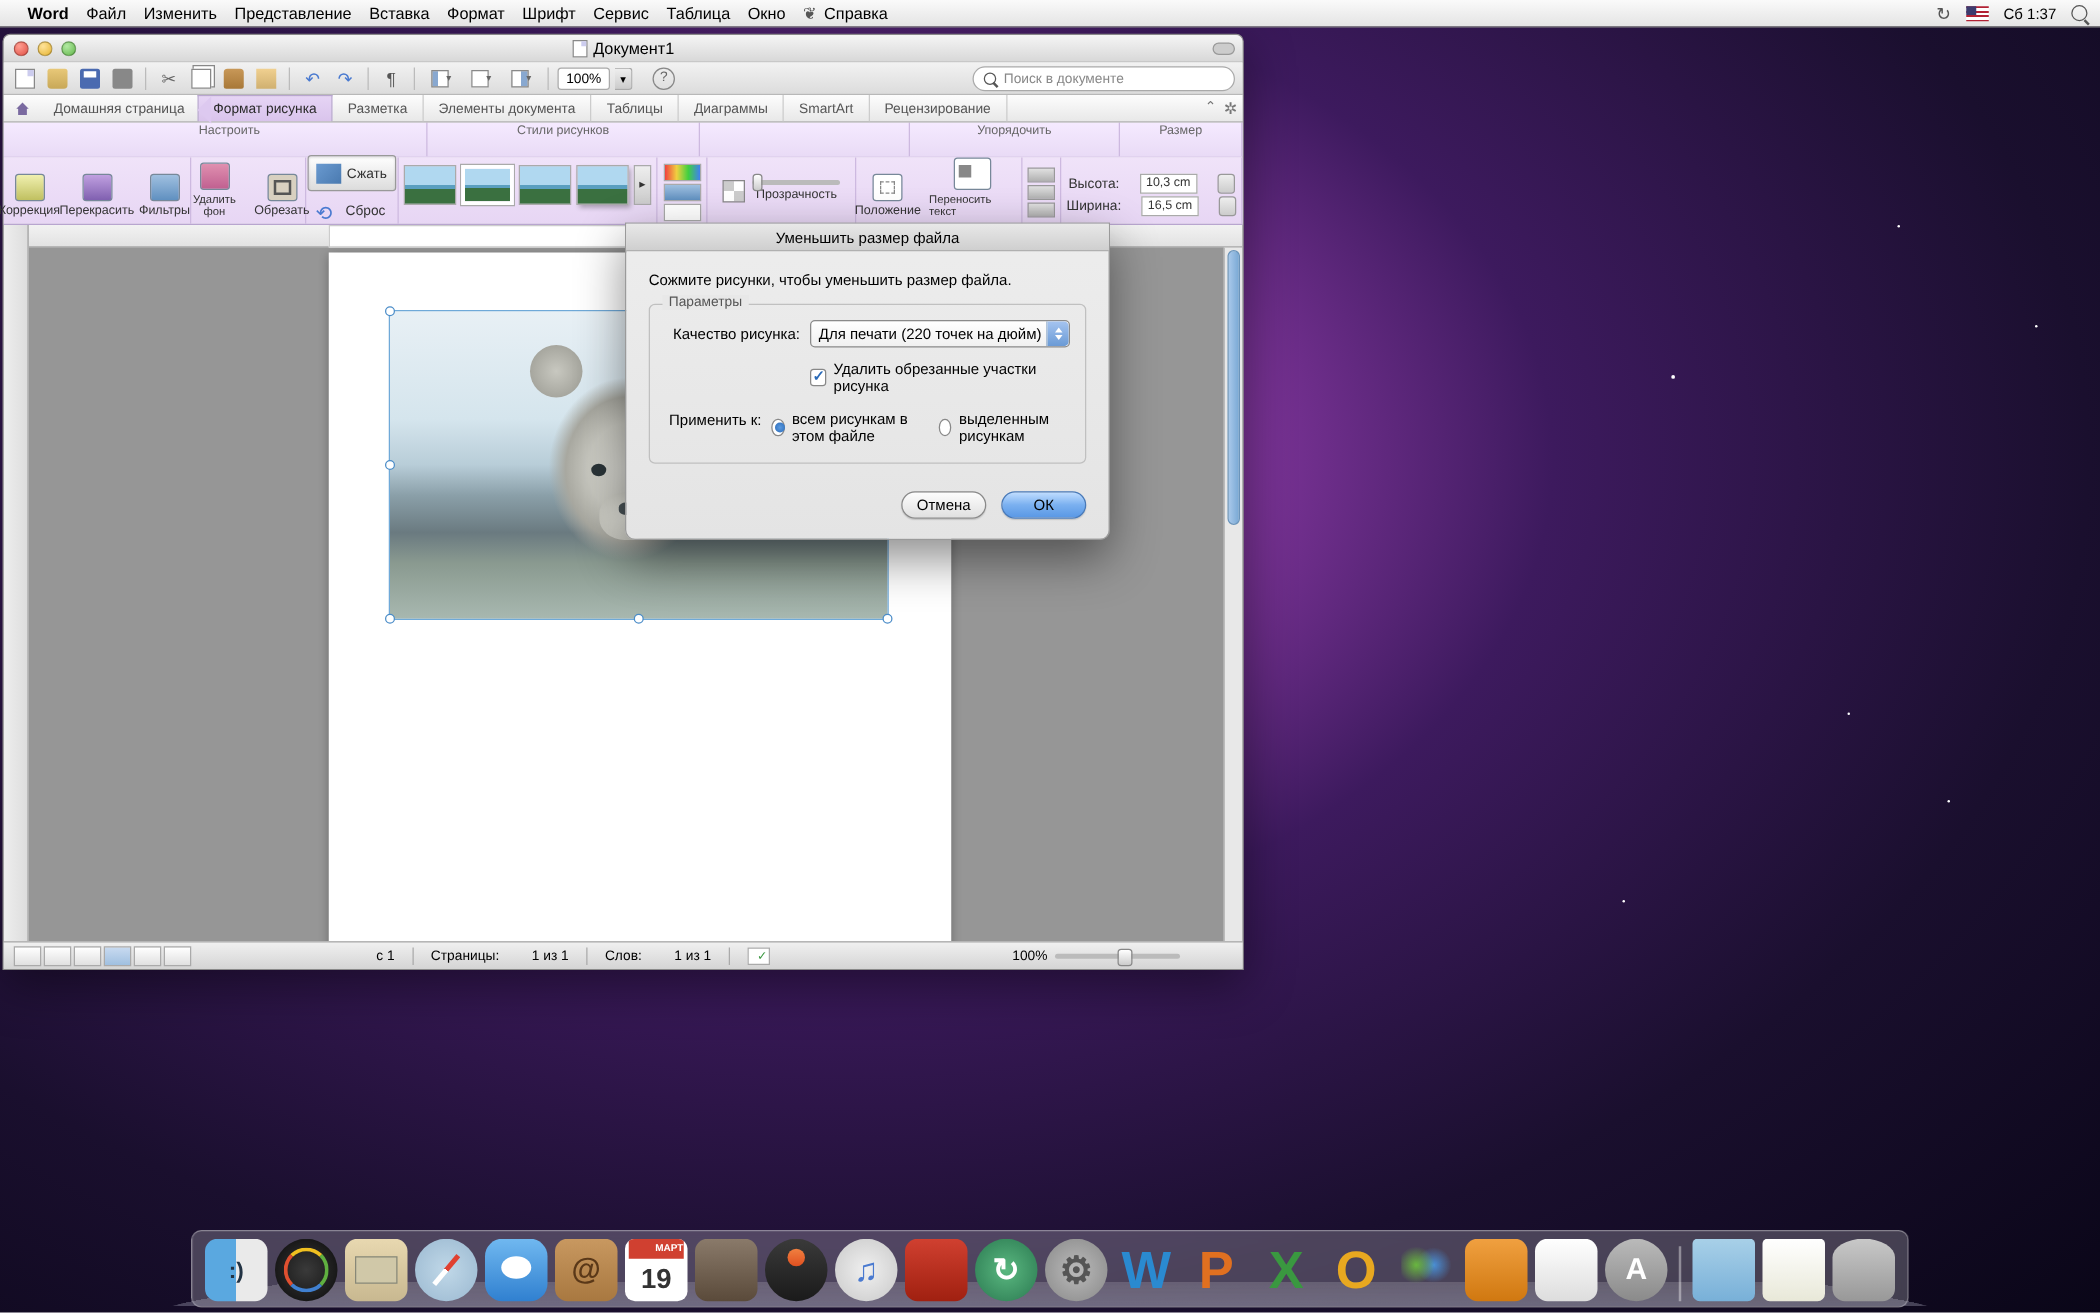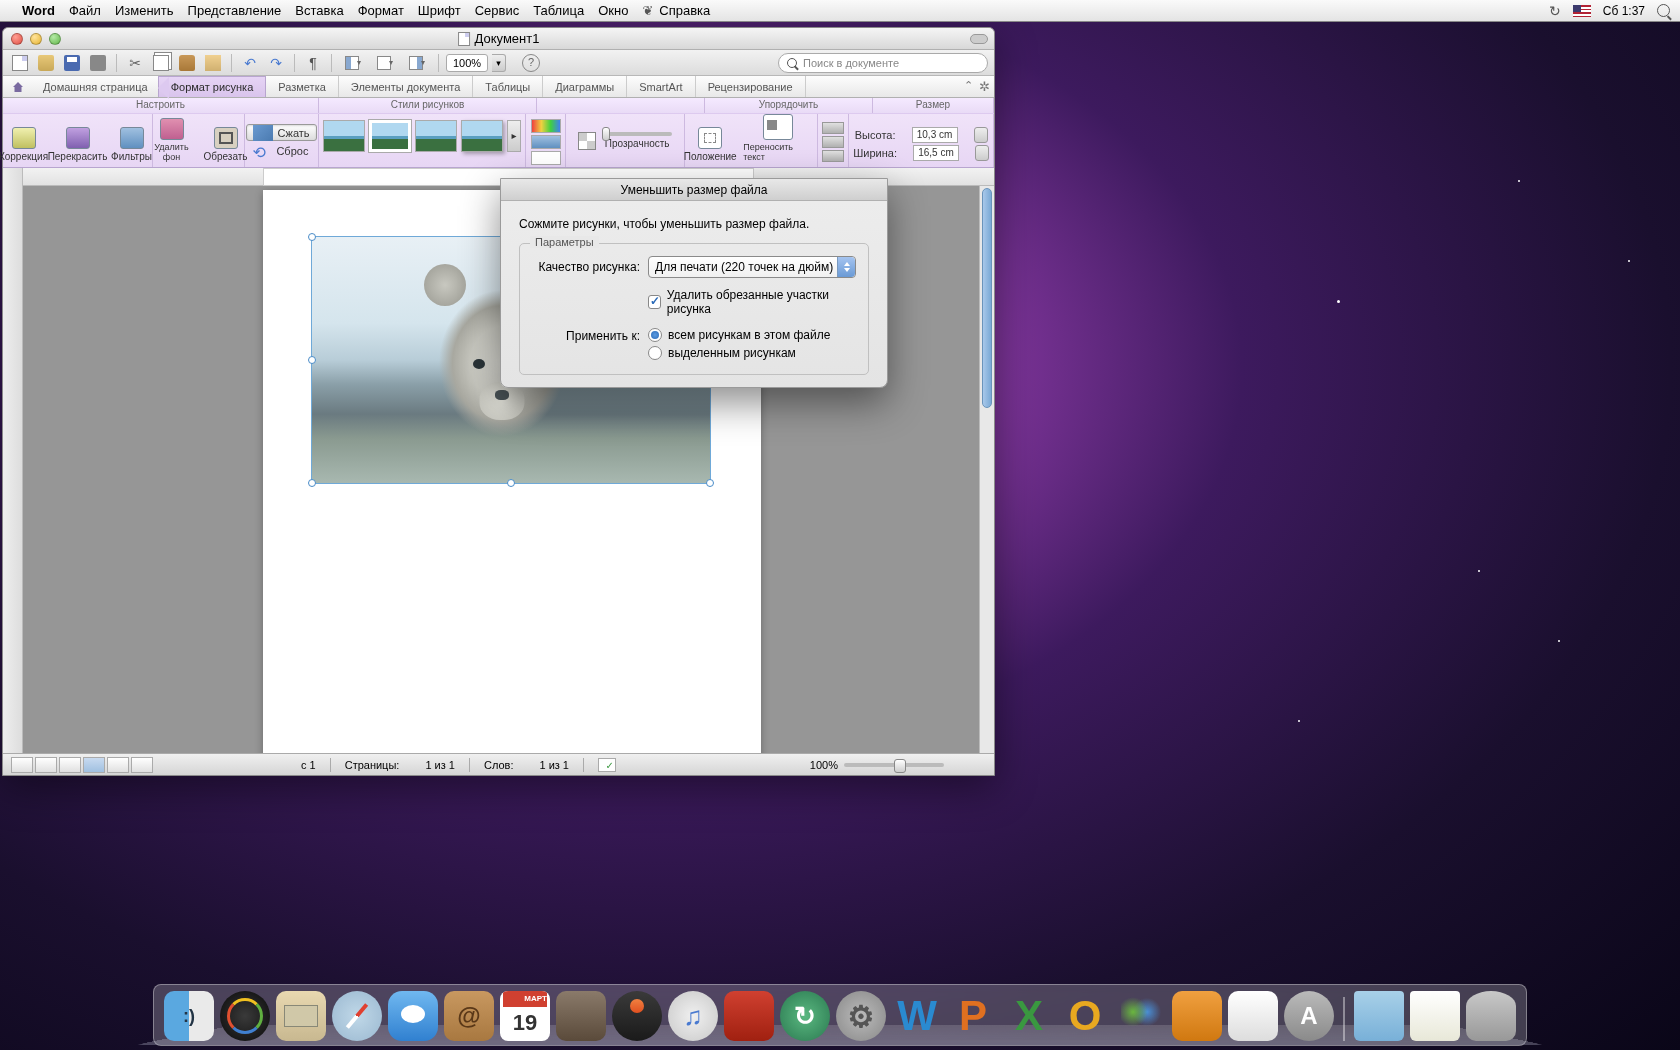--- a/index.html
+++ b/index.html
@@ -72,31 +72,31 @@
 .breadcrumb{padding:0 10px;color:#555;}
 .tab{padding:0 12px;height:100%;display:flex;align-items:center;color:#555;border-right:1px solid #ccc;}
 .tab.active{background:linear-gradient(#e6d4f5,#d9c4ec);color:#2a2a2a;border:1px solid #b8a5cf;border-bottom:none;position:relative;}
 .tab.active::before{content:"";position:absolute;left:-12px;top:0;border:11px solid transparent;border-right:11px solid #ddc9f0;}
 .tabstrip-right{position:absolute;right:4px;display:flex;gap:6px;color:#777;}
 
 
 .ribbon { height: 54px; background: linear-gradient(#f0e3f9, #e7d6f4); border-bottom: 1px solid #b8a5cf;
   display:flex; font-size:10px; color:#333; position:relative;}
 .rgroup{display:flex;flex-direction:column;align-items:center;border-right:1px solid #cdb9e0;padding:0 4px;position:relative;}
-.ribbon-header{height:16px;background:linear-gradient(#f5eaff,#e9dbf6);border-bottom:1px solid #ddcaef;display:flex;font-size:10px;color:#666;}
+.ribbon-header{height:28px;background:linear-gradient(#f5eaff,#e9dbf6);border-bottom:1px solid #ddcaef;display:flex;font-size:10px;color:#666;padding-left:23px;}
 .ribbon-header > div{border-right:1px solid #cdb9e0;text-align:center;line-height:14px;}
 .rbtns{display:flex;gap:12px;align-items:flex-end;}
 .rbtn{width:50px;display:flex;flex-direction:column;align-items:center;justify-content:flex-end;height:50px;padding-bottom:2px;font-size:10px;}
 .rbtn .ico{width:30px;height:26px;background:linear-gradient(#a8d5ef,#6ab5e0);border:1px solid #789;border-radius:3px;margin-bottom:2px;}
 .rbtn.sm{width:42px;}
 .rbtn.sm .ico{width:24px;height:22px;}
 .style-thumb{width:42px;height:32px;background:linear-gradient(#b0d8f0 0 50%,#5a9fc0 50% 60%,#3a7040 60% 100%);border:1px solid #aaa;}
 .style-row{display:flex;gap:4px;align-items:center;padding-top:6px;}
 .side-stack{display:flex;flex-direction:column;gap:1px;padding-top:2px;}
-.mini-btn{display:flex;align-items:center;gap:4px;height:17px;padding:0 6px;font-size:11px;border-radius:3px;}
+.mini-btn{display:flex;align-items:center;gap:4px;height:29px;padding:0 6px;font-size:11px;border-radius:3px;}
 .mini-btn.active{background:linear-gradient(#fff,#dcdcdc);border:1px solid #999;box-shadow:inset 0 1px 2px rgba(0,0,0,.15);}
 .size-row{display:flex;align-items:center;height:18px;gap:16px;font-size:11px;}
 .size-field{width:46px;height:16px;background:#fff;border:1px solid #aaa;font-size:10px;text-align:center;line-height:14px;}
 .stepper{width:14px;height:16px;background:linear-gradient(#eee,#ccc);border:1px solid #999;border-radius:3px;}
 
 
 .doc-area{flex:1;display:flex;background:#969696;overflow:hidden;position:relative;}
 .vruler{width:20px;background:linear-gradient(to right,#eee,#ddd);border-right:1px solid #bbb;}
 .doc-scroll{flex:1;overflow:hidden;position:relative;}
 .hruler{height:18px;background:linear-gradient(#f2f2f2,#e2e2e2);border-bottom:1px solid #bbb;margin-left:0;}
@@ -142,21 +142,21 @@
 .form-label{width:108px;text-align:right;font-size:12px;}
 .combo{flex:1;height:22px;background:linear-gradient(#fff,#f0f0f0);border:1px solid #8a8a8a;border-radius:4px;
   display:flex;align-items:center;padding:0 6px;font-size:12px;position:relative;}
 .combo-arrows{position:absolute;right:0;top:0;width:18px;height:100%;background:linear-gradient(#a5c4f0,#6a9ad5);
   border-left:1px solid #7a9ac0;border-radius:0 4px 4px 0;display:flex;flex-direction:column;align-items:center;justify-content:center;}
 .combo-arrows::before{content:"";border:3px solid transparent;border-bottom:4px solid #fff;margin-bottom:2px;}
 .combo-arrows::after{content:"";border:3px solid transparent;border-top:4px solid #fff;}
 .check-row{display:flex;align-items:center;gap:6px;margin-left:116px;margin-bottom:12px;}
 .checkbox{width:14px;height:14px;background:#fff;border:1px solid #888;border-radius:3px;position:relative;}
 .checkbox.checked::after{content:"✓";position:absolute;top:-2px;left:1px;font-size:12px;color:#2a6ab8;font-weight:bold;}
-.radio-group{display:flex;flex-direction:column;gap:4px;margin-left:0;}
+.radio-group{display:flex;flex-direction:row;gap:4px;margin-left:0;}
 .radio-row{display:flex;align-items:center;gap:6px;}
 .radio{width:14px;height:14px;background:#fff;border:1px solid #888;border-radius:50%;position:relative;}
 .radio.checked::after{content:"";position:absolute;top:2px;left:2px;width:8px;height:8px;background:radial-gradient(#5a9ae0,#2a6ab8);border-radius:50%;}
 .modal-buttons{display:flex;justify-content:flex-end;gap:12px;padding:10px 18px 16px 0;}
 .btn{min-width:68px;height:22px;border:1px solid #8a8a8a;border-radius:11px;background:linear-gradient(#fdfdfd,#e0e0e0);
   font-size:12px;display:flex;align-items:center;justify-content:center;box-shadow:0 1px 1px rgba(0,0,0,.15);}
 .btn.primary{background:linear-gradient(#c0ddff,#7ab0f0,#5a98e5);border-color:#4a7ab8;color:#000;}
 
 
 .dock{position:absolute;bottom:4px;left:50%;transform:translateX(-50%);height:62px;
@@ -555,20 +555,24 @@
             <span>всем рисункам в этом файле</span>
           </div>
           <div class="radio-row">
             <div class="radio"></div>
             <span>выделенным рисункам</span>
           </div>
         </div>
       </div>
     </div>
   </div>
+  <div class="modal-buttons">
+    <div class="btn">Отмена</div>
+    <div class="btn primary">ОК</div>
+  </div>
 </div>
 
 <div class="dock">
   <div class="dock-item di-finder"></div>
   <div class="dock-item di-dash"></div>
   <div class="dock-item di-mail"></div>
   <div class="dock-item di-safari"></div>
   <div class="dock-item di-ichat"></div>
   <div class="dock-item di-addr"></div>
   <div class="dock-item di-cal">

